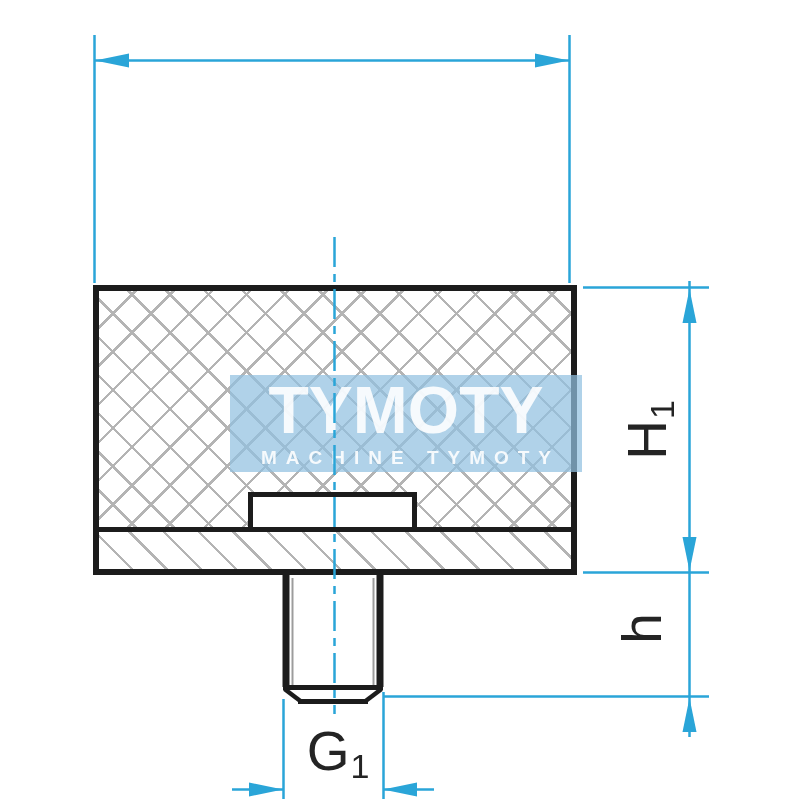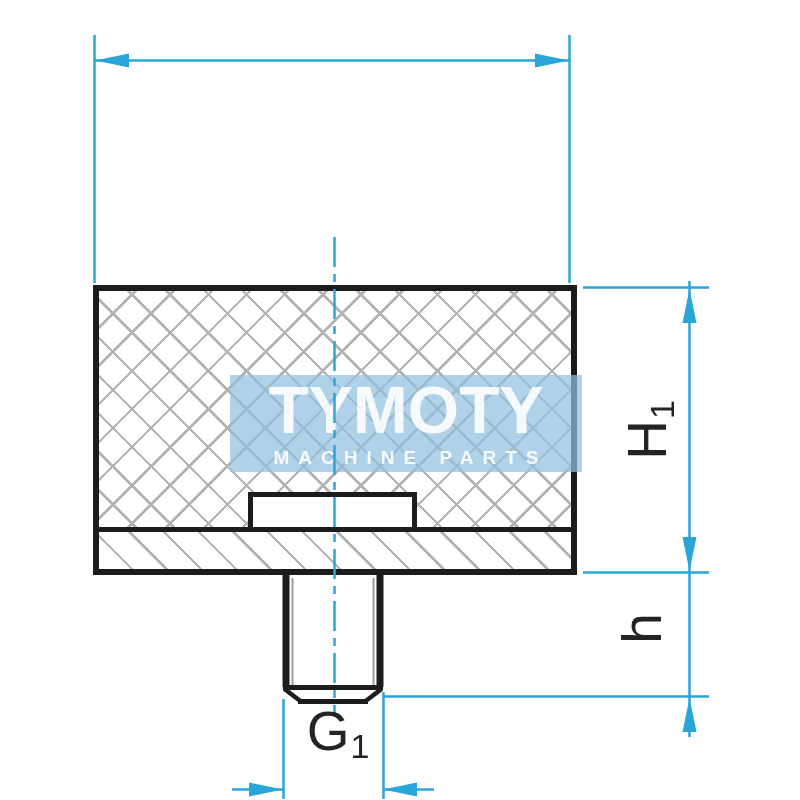--- a/index.html
+++ b/index.html
@@ -54,36 +54,36 @@
   
   .dim-label{
     position:absolute;color:#242424;font-size:55px;line-height:1;white-space:nowrap;
     transform:translate(-50%,-50%);
   }
   .dim-label .sub{font-size:0.62em;position:relative;top:0.22em;margin-left:1px;}
   .dim-label.rot{transform:translate(-50%,-50%) rotate(-90deg);}
   #label-d1{left:322px;top:27px;}
   #label-h1{left:647px;top:430px;}
   #label-h{left:642px;top:628px;}
-  #label-g1{left:338px;top:731px;}
+  #label-g1{left:338px;top:751px;}
 </style>
 </head>
 <body>
 
 <div id="stage">
 
   <div id="body-outline"></div>
   <div id="rubber-hatch"></div>
   <div id="plate-separator"></div>
   <div id="plate-hatch"></div>
   <div id="nut-pocket"></div>
 
   <div id="watermark">
     <div class="wm-title">TYMOTY</div>
-    <div class="wm-subtitle">MACHINE PARTS</div>
+    <div class="wm-subtitle">MACHINE TYMOTY</div>
   </div>
 
   <svg id="linework" viewBox="0 0 800 800">
 
     <g>
       <path class="dim-stroke" d="M94.5,35 V283"></path>
       <path class="dim-stroke" d="M569.5,35 V283"></path>
       <path class="dim-stroke" d="M95,60.5 H569"></path>
       <polygon class="dim-arrow" points="95,60.5 129,53.5 129,67.5"></polygon>
       <polygon class="dim-arrow" points="569,60.5 535,53.5 535,67.5"></polygon>

